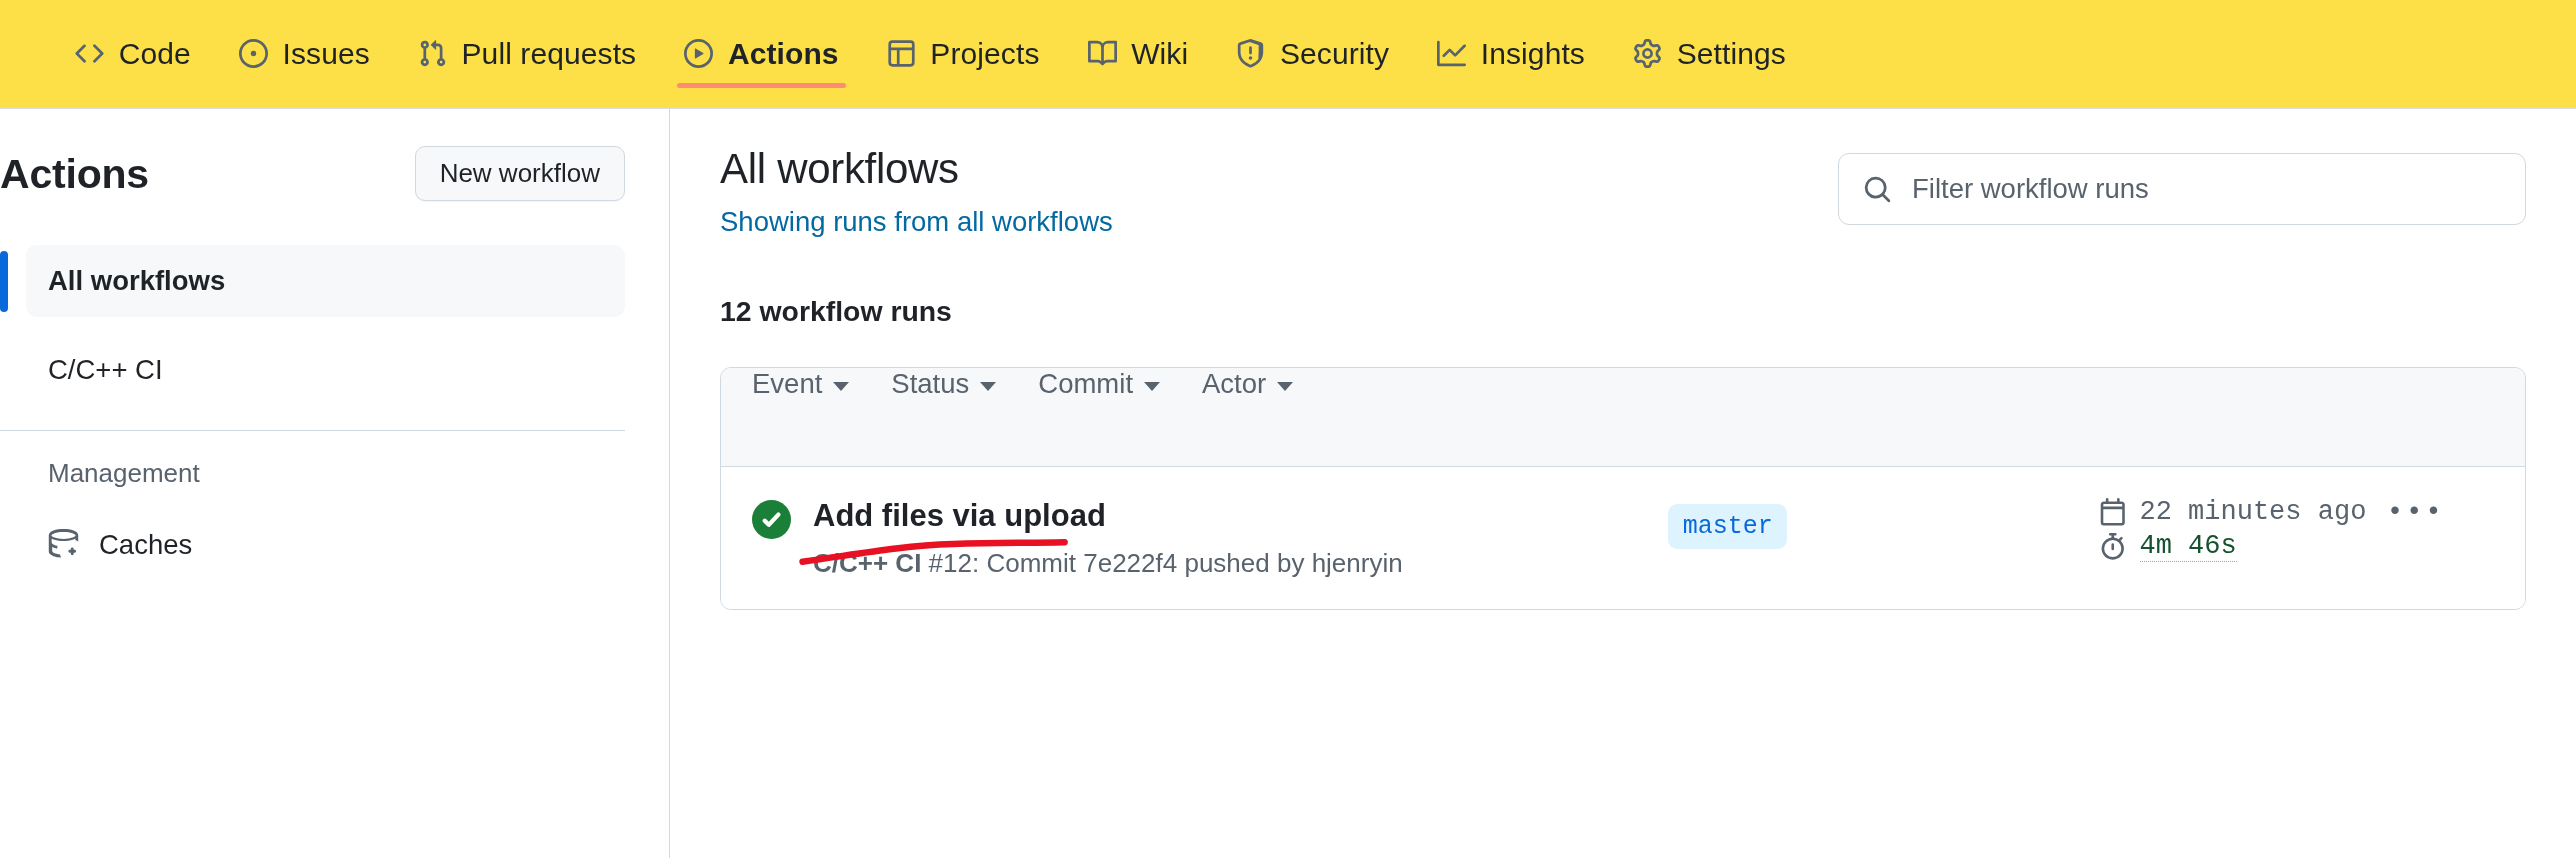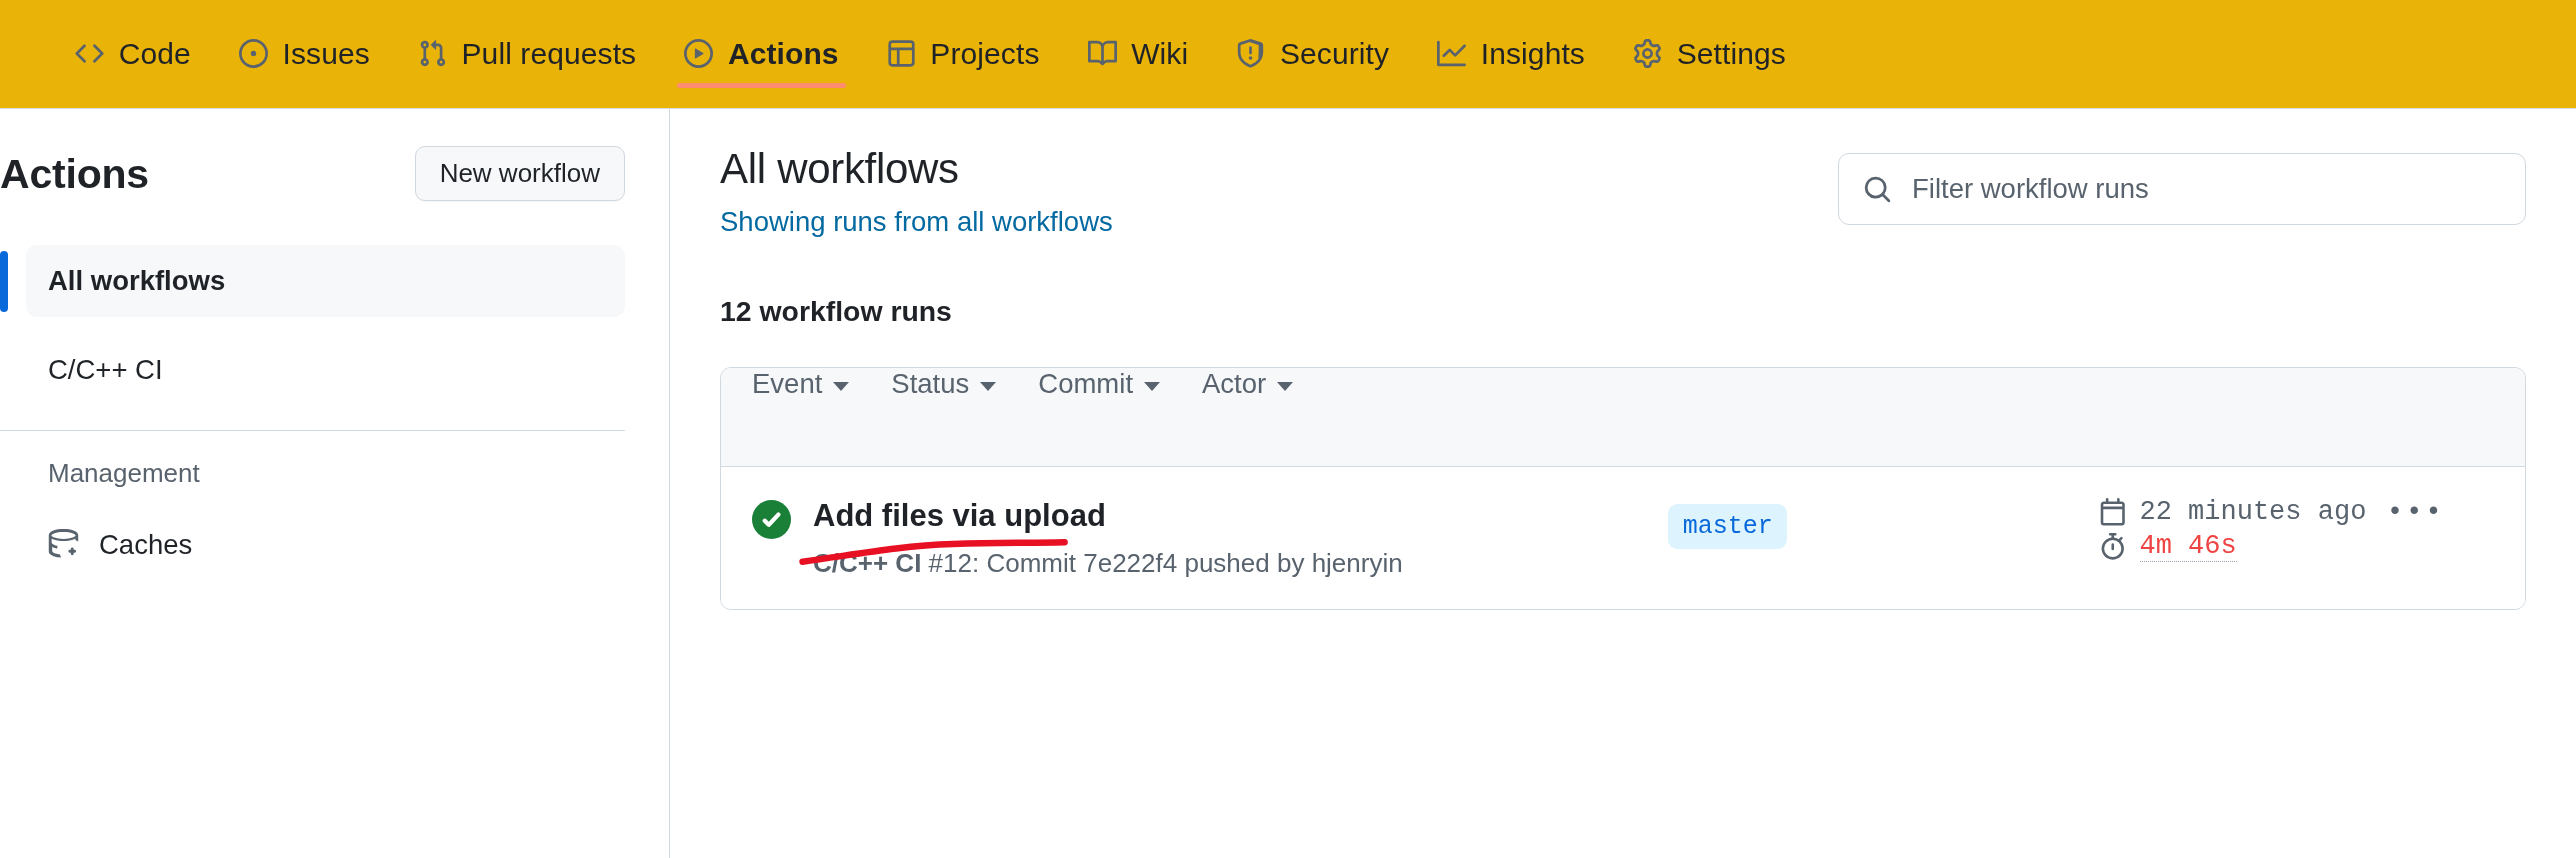--- a/index.html
+++ b/index.html
@@ -11,21 +11,21 @@
     background: #ffffff;
     font-family: "Liberation Sans", sans-serif;
     -webkit-font-smoothing: antialiased;
     overflow: hidden;
   }
 
   
   .repo-nav {
     position: relative;
     height: 109px;
-    background: #eab308;
+    background: #fde047;
     border-bottom: 1.8px solid #d8dee4;
     display: flex;
     align-items: flex-start;
     padding-left: 51px;
     padding-top: 13px;
     gap: 0;
   }
   .nav-tab {
     position: relative;
     display: flex;
@@ -322,21 +322,21 @@
   .meta-line.first { margin-bottom: 3.7px; }
   .meta-icon { color: #59636e; display: inline-flex; flex: none; }
   .meta-ts { color: #59636e; }
   .meta-kebab {
     letter-spacing: 2.8px;
     color: #59636e;
     font-size: 27.5px;
     cursor: pointer;
     margin-left: 7.3px;
   }
-  .meta-dur { border-bottom: 1.8px dotted #9aa4ae; color: #ef4444; }
+  .meta-dur { border-bottom: 1.8px dotted #9aa4ae; color: #14532d; }
 </style>
 </head>
 <body>
 
 <div class="repo-nav">
 
   <a class="nav-tab">
     <span class="nav-icon">
       <svg width="29" height="29" viewBox="0 0 16 16" fill="currentColor">
           <path d="M4.72 3.22a.75.75 0 0 1 1.06 1.06L2.06 8l3.72 3.72a.75.75 0 1 1-1.06 1.06L.47 8.53a.75.75 0 0 1 0-1.06Zm6.56 0a.75.75 0 1 0-1.06 1.06L13.94 8l-3.72 3.72a.75.75 0 1 0 1.06 1.06l4.25-4.25a.75.75 0 0 0 0-1.06Z"></path>

